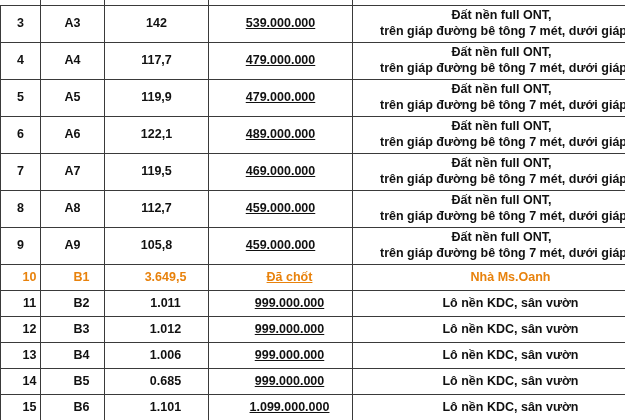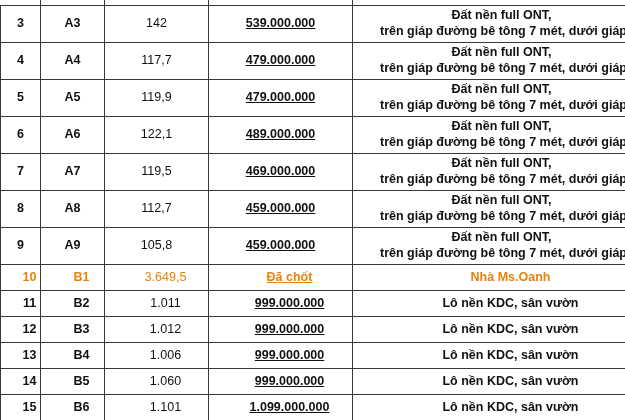--- a/index.html
+++ b/index.html
@@ -43,21 +43,21 @@
   col.c-area { width: 104px; }
   col.c-price { width: 144px; }
   col.c-note { width: 273px; }
 
   tr.r-normal td { height: 36px; }
   tr.r-first td { height: 30px; }
   tr.r-compact td { height: 25px; padding-left: 20px; }
 
   td.cell-stt { font-weight: 700; }
   td.cell-lot { font-weight: 700; }
-  td.cell-area { font-weight: 400; }
+  td.cell-area { font-weight: 700; }
   td.cell-price { font-weight: 700; text-decoration: underline; }
   td.cell-note {
     font-weight: 700;
     font-size: 12px;
   }
   tr.hl td {
     color: #e8820c;
   }
   .note-line {
     display: block;
@@ -192,21 +192,21 @@
           <td class="cell-lot">B4</td>
           <td class="cell-area">1.006</td>
           <td class="cell-price">999.000.000</td>
           <td class="cell-note">
             <span class="note-line">Lô nền KDC, sân vườn</span>
           </td>
         </tr>
         <tr class="r-compact">
           <td class="cell-stt">14</td>
           <td class="cell-lot">B5</td>
-          <td class="cell-area">1.060</td>
+          <td class="cell-area">0.685</td>
           <td class="cell-price">999.000.000</td>
           <td class="cell-note">
             <span class="note-line">Lô nền KDC, sân vườn</span>
           </td>
         </tr>
         <tr class="r-compact">
           <td class="cell-stt">15</td>
           <td class="cell-lot">B6</td>
           <td class="cell-area">1.101</td>
           <td class="cell-price">1.099.000.000</td>

